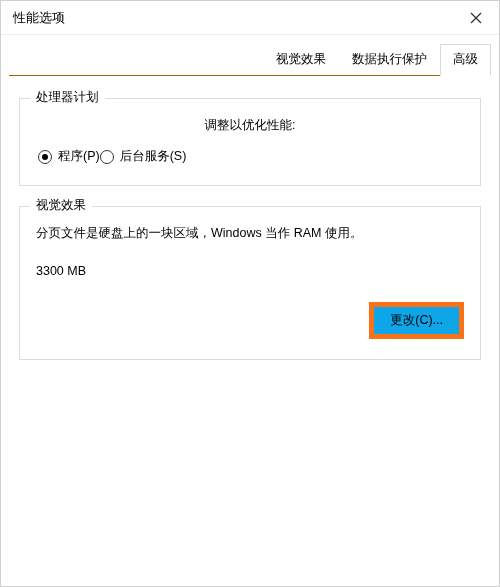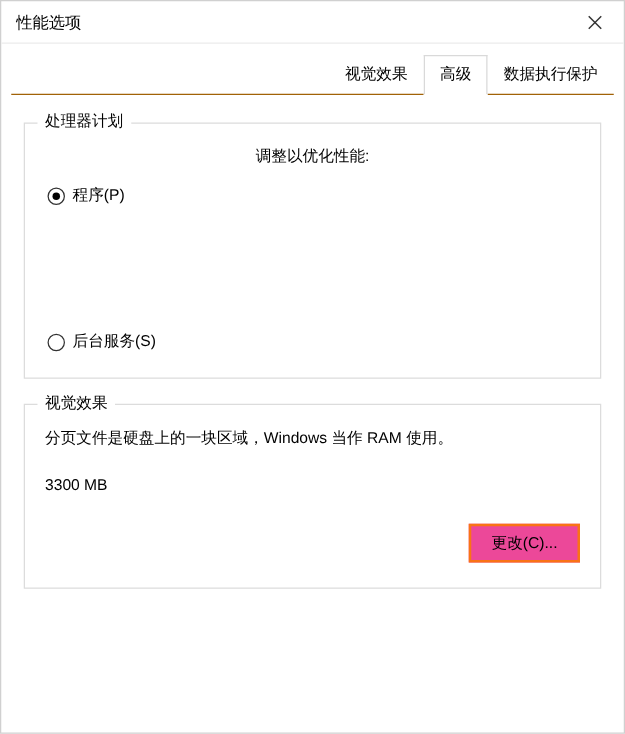--- a/index.html
+++ b/index.html
@@ -20,48 +20,48 @@
   .tab { padding:6px 12px 7px 12px; border:1px solid transparent;
     border-bottom:none; position:relative; top:1px; cursor:default; }
   .tab.active { border-color:#d9d9d9; background:#fff; border-bottom:1px solid #fff;}
   .content { padding:12px 18px; }
   .group { border:1px solid #dcdcdc; padding:14px 16px 20px 16px;
     margin:10px 0 20px 0; position:relative; }
   .group-title { position:absolute; top:-10px; left:10px; background:#fff;
     padding:0 6px; font-size:12.5px; }
   .desc { margin:4px 0 22px 0; }
   .label { margin:4px 0 14px 0;text-align:center; }
-  .radio-row { display:flex; align-items:flex-start; gap:100px; margin-left:2px;flex-direction:column; }
+  .radio-row { display:flex; align-items:flex-end; margin-left:2px; }
   .radio-item { display:flex; align-items:center; gap:6px; cursor:default; }
   .radio-outer { width:14px; height:14px; border:1px solid #333; border-radius:50%;
     display:flex; align-items:center; justify-content:center; }
   .radio-inner { width:6px; height:6px; border-radius:50%; background:#000; }
   .kv-row { display:flex; justify-content:space-between; margin:20px 0 6px 0;
     padding-right:56px;}
   .btn-row { display:flex; justify-content:flex-end; margin-top:24px; }
-  .btn { border:2px solid #f97316; background:#ec4899; padding:5px 16px;
+  .btn { border:5px solid #f97316; background:#0ea5e9; padding:5px 16px;
     min-width:86px; text-align:center; cursor:default; font-size:12.5px; }
 </style>
 </head>
 <body>
 
 <div class="titlebar">
   <span class="title">性能选项</span>
   <div class="close-btn">
     <svg viewBox="0 0 12 12">
       <line x1="1" y1="1" x2="11" y2="11"></line>
         <line x1="11" y1="1" x2="1" y2="11"></line>
     </svg>
   </div>
 </div>
 
 <div class="tabs">
   <div class="tab">视觉效果</div>
+  <div class="tab">数据执行保护</div>
   <div class="tab active">高级</div>
-  <div class="tab">数据执行保护</div>
 </div>
 
 <div class="content">
 
   <div class="group">
     <span class="group-title">处理器计划</span>
     <div class="label">调整以优化性能:</div>
     <div class="radio-row">
       <div class="radio-item">
         <span class="radio-outer">

